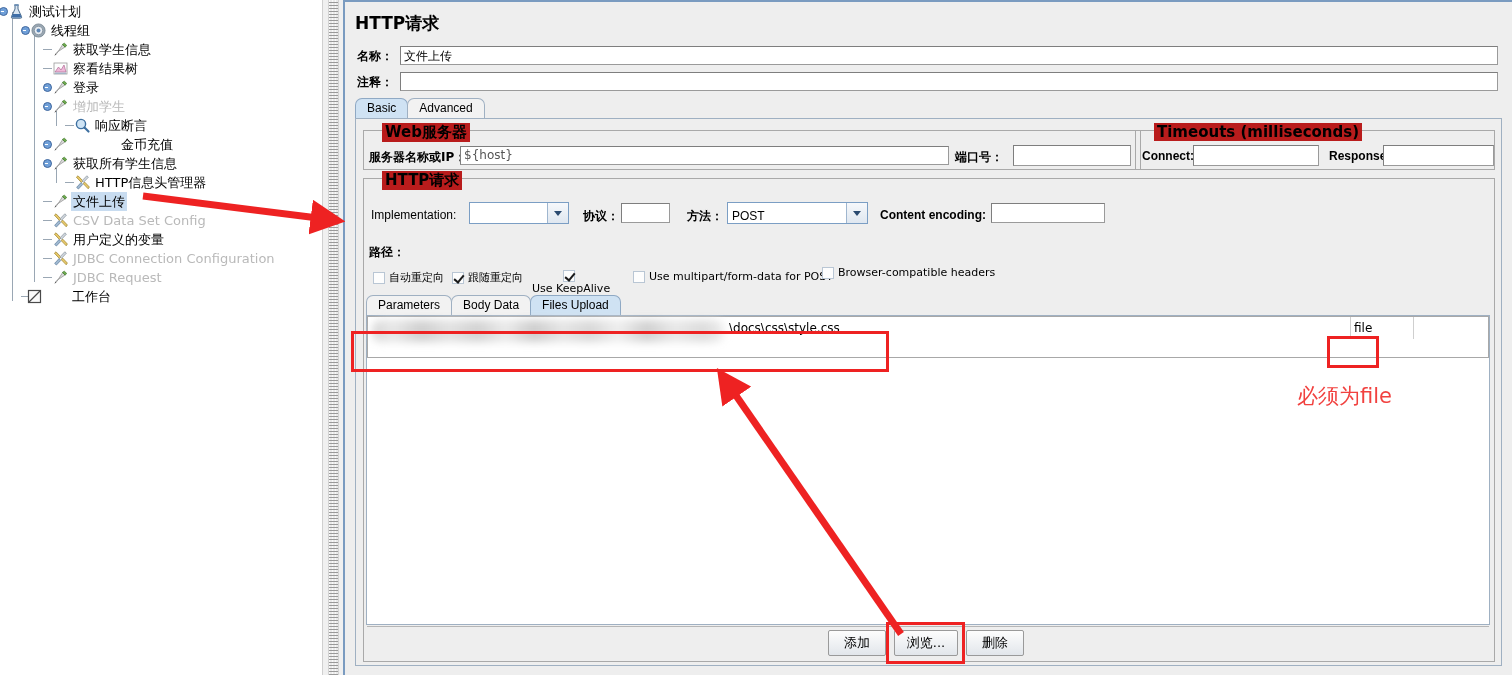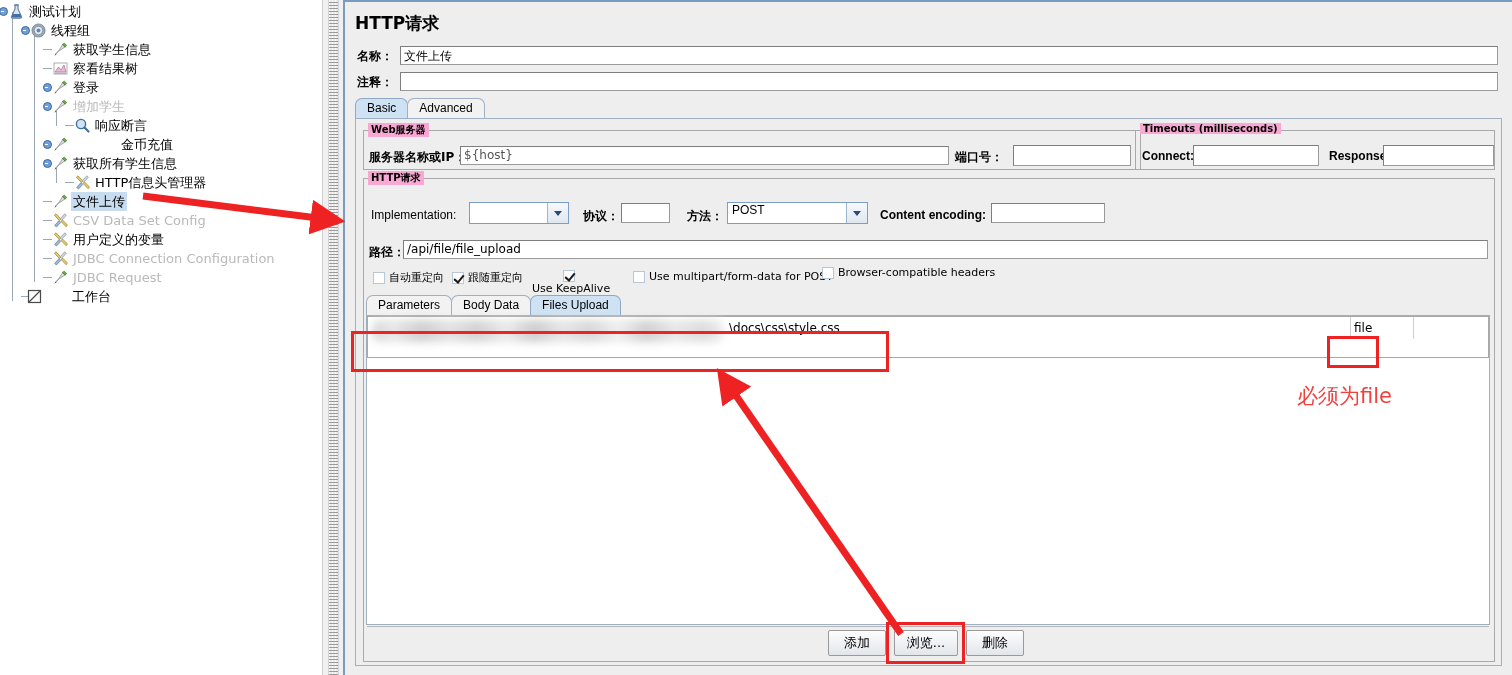--- a/index.html
+++ b/index.html
@@ -92,28 +92,28 @@
   .tab.active{background:#cfe2f3;border-color:#8fa9c4;}
 
   .tabbody{
     position:absolute;box-sizing:border-box;
     background:#eeeeee;border:1px solid #9fb0c2;
   }
 
   
   .group{position:absolute;box-sizing:border-box;border:1px solid #a9a9a9;}
   .group > .gtitle{
-    position:absolute;top:-8px;left:4px;background:#f9a8d4;padding:0 3px;
-    font-size:10px;font-weight:bold;font-family:"DejaVu Sans","Liberation Sans",sans-serif;
+    position:absolute;top:-8px;left:18px;background:#b91c1c;padding:0 3px;
+    font-size:15px;font-weight:bold;font-family:"DejaVu Sans","Liberation Sans",sans-serif;
   }
 
   
   .combo{
     position:absolute;box-sizing:border-box;height:22px;
-    background:#ffffff;border:1px solid #7b9ec4;display:flex;align-items:flex-start;
+    background:#ffffff;border:1px solid #7b9ec4;display:flex;align-items:flex-end;
     font-size:12px;font-family:"Liberation Sans",sans-serif;padding-left:4px;
   }
   .combo .arrow{
     position:absolute;right:0;top:0;width:20px;height:100%;
     background:linear-gradient(#f6f8fb,#dfe7f0);border-left:1px solid #9fb6cf;
     display:flex;align-items:center;justify-content:center;
   }
   .combo .arrow i{
     display:block;width:0;height:0;border-left:4px solid transparent;
     border-right:4px solid transparent;border-top:5px solid #2a4a70;
@@ -398,21 +398,20 @@
       <div class="combo" style="left:382px;top:200px;width:141px;">
         <span>POST</span>
         <span class="arrow">
             <i></i>
           </span>
       </div>
       <div class="lbl-en" style="position:absolute;left:535px;top:206px;font-weight:bold;">Content encoding:</div>
       <div class="tfield" style="left:646px;top:201px;width:114px;height:20px;position:absolute;"></div>
 
       <div class="lbl" style="position:absolute;left:24px;top:242px;">路径：</div>
-      <div class="tfield" style="left:58px;top:238px;width:1085px;height:19px;position:absolute;">/api/file/file_upload</div>
 
       <div id="cbx-row">
           <div class="cbx" style="left: 28px; top: 268px;">
             <span class="box"></span>
             <span>自动重定向</span>
           </div>
           <div class="cbx" style="left: 107px; top: 268px;">
             <span class="box on"></span>
             <span>跟随重定向</span>
           </div>

